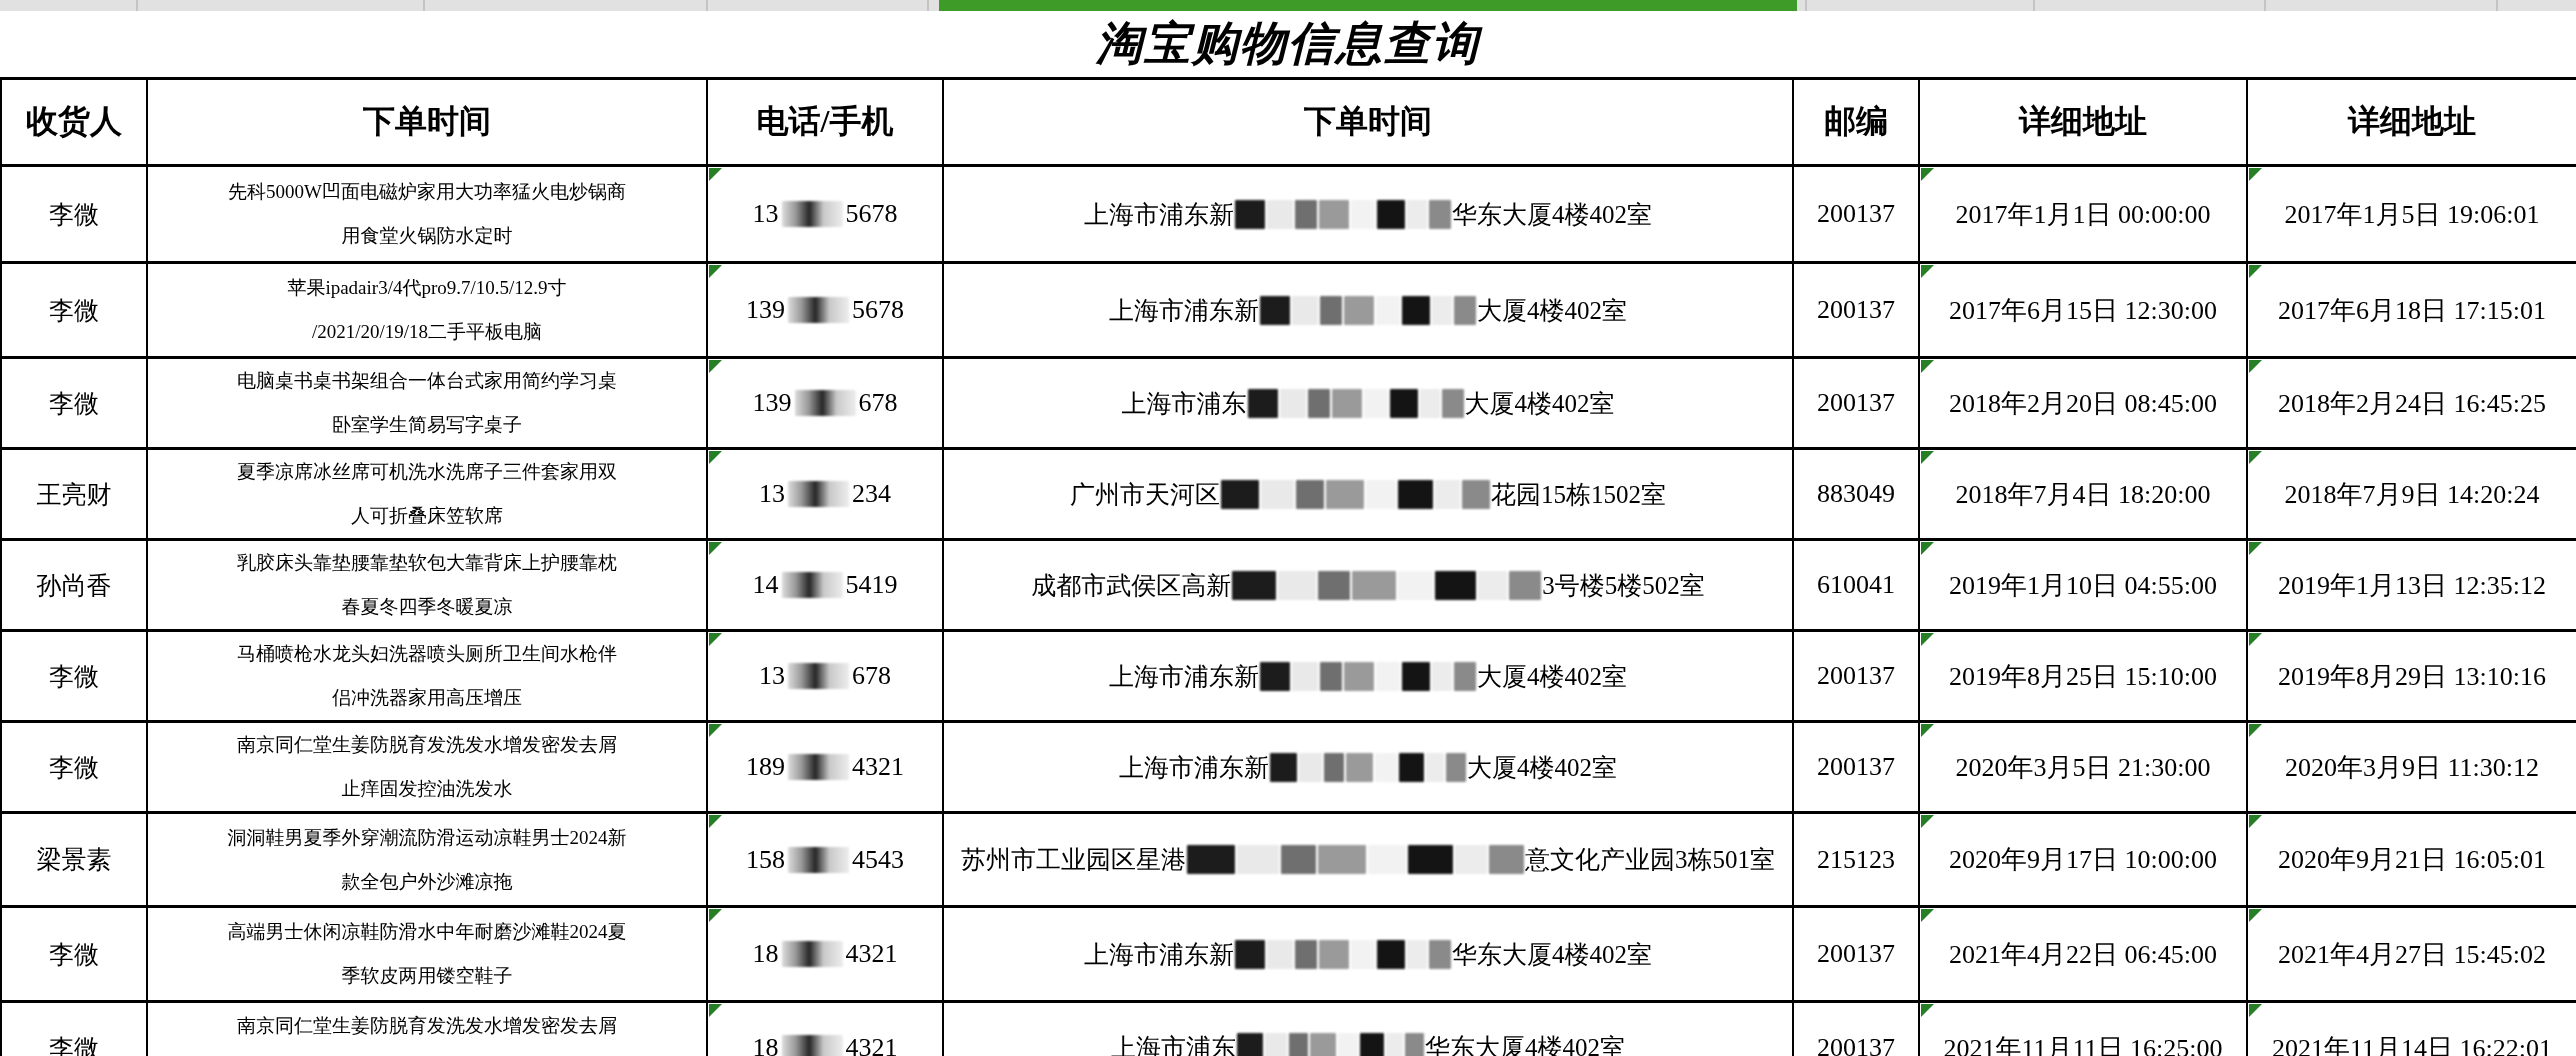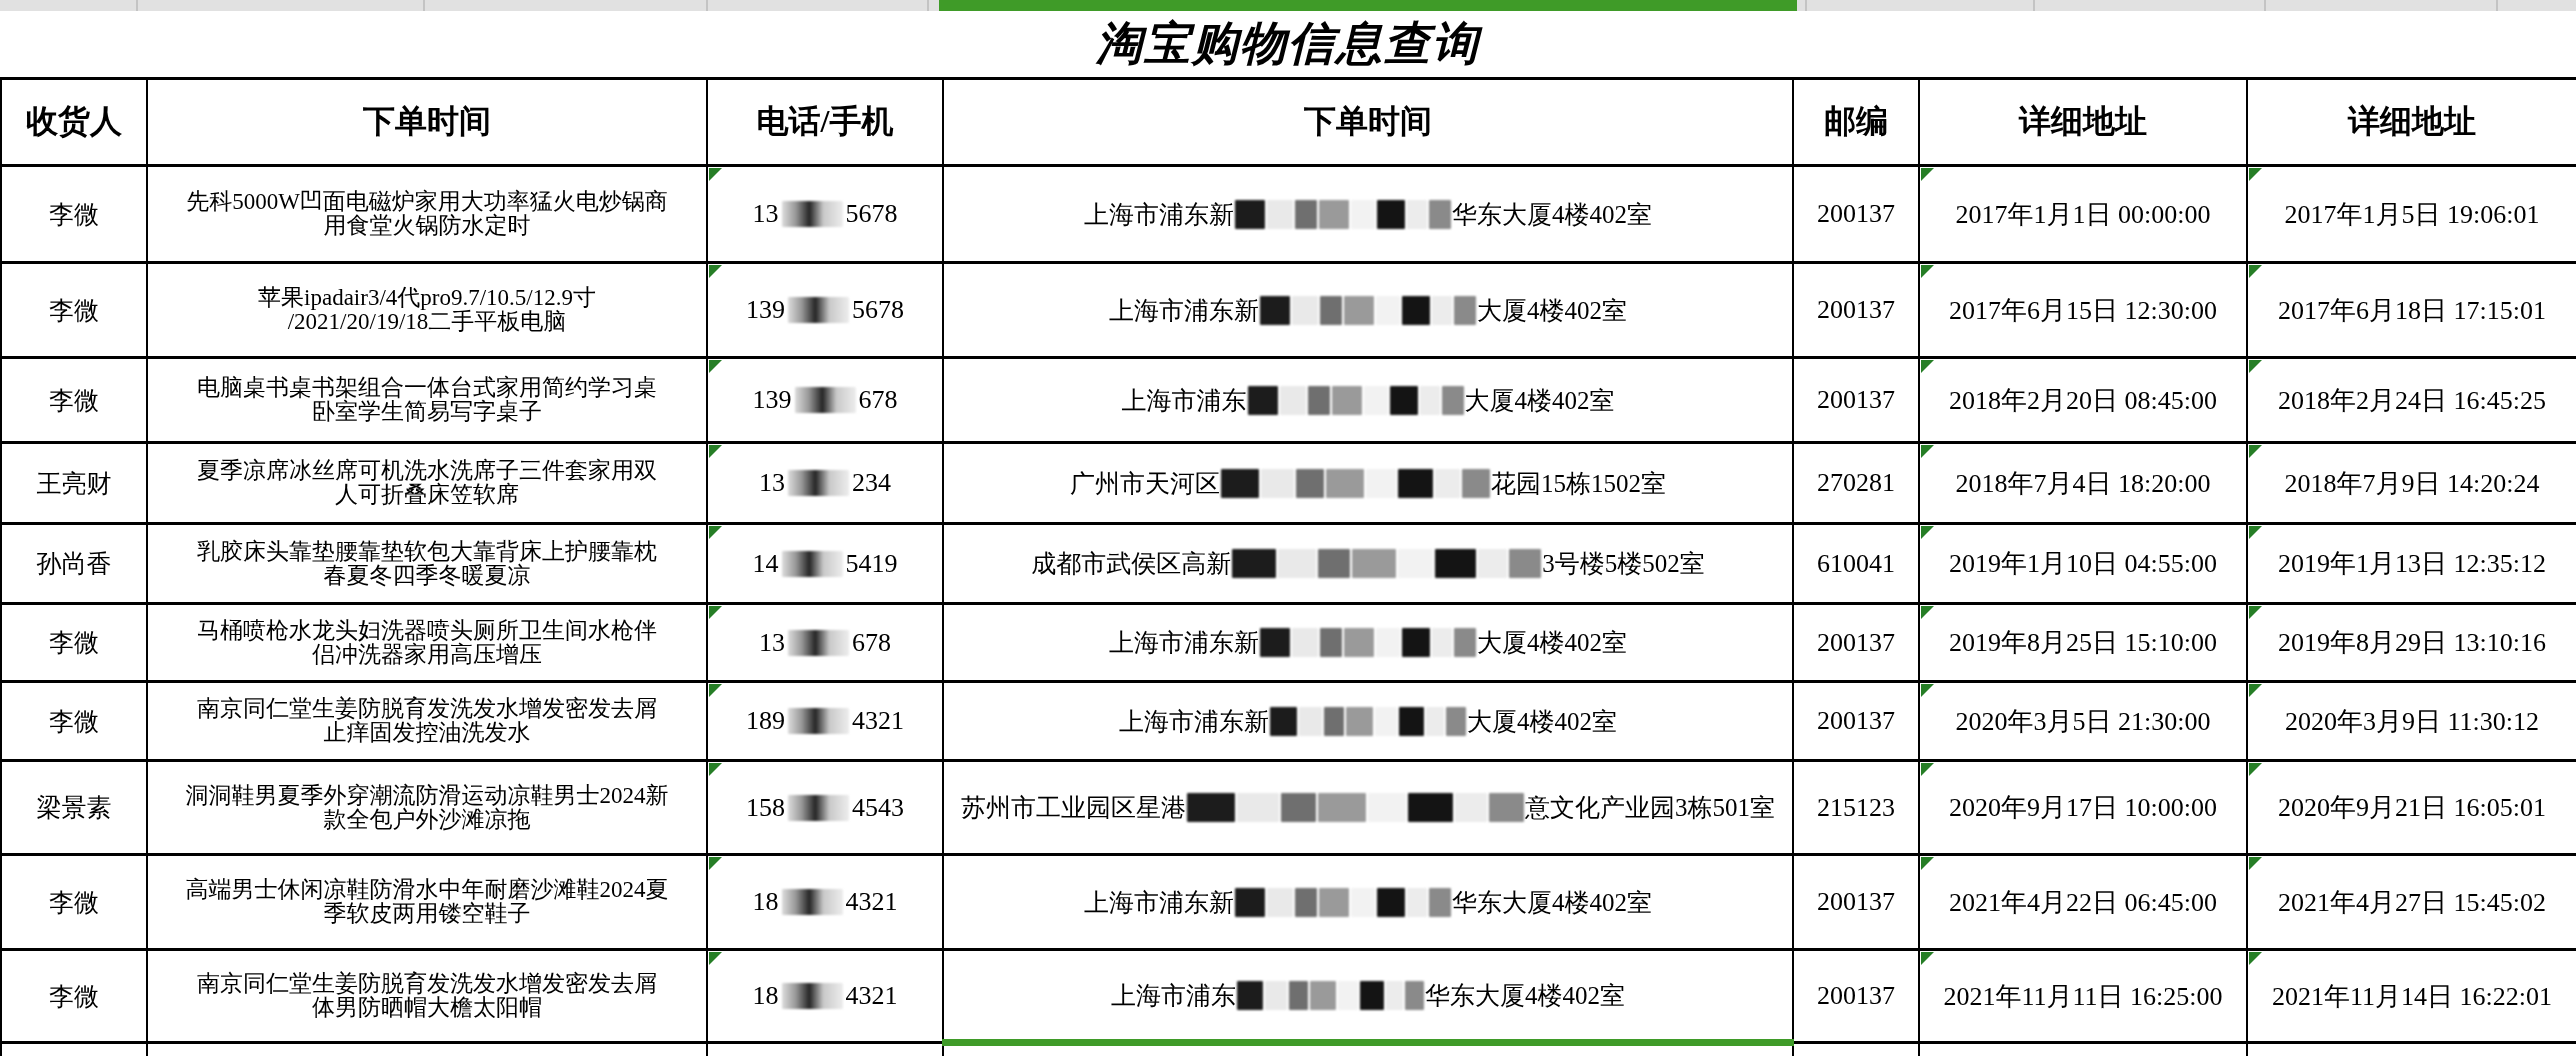--- a/index.html
+++ b/index.html
@@ -16,21 +16,21 @@
   .title-band .title{font-size:46px;font-weight:bold;letter-spacing:2px;font-style:italic;}
   
   table{border-collapse:collapse;table-layout:fixed;width:2576px;}
   td,th{
     border:2px solid #000;border-top-width:3px;border-bottom-width:3px;
     padding:0;text-align:center;vertical-align:middle;position:relative;overflow:hidden;
     background:#fff;
   }
   th{font-size:32px;font-weight:bold;height:84px;}
   .cell-name{font-size:25px;}
-  .cell-product{font-size:23px;line-height:24px;white-space:pre-line;padding:0 20px;}
+  .cell-product{font-size:19px;line-height:44px;white-space:pre-line;padding:0 20px;}
   .cell-phone{font-size:26px;}
   .cell-addr{font-size:25px;padding:0 6px;}
   .cell-zip{font-size:26px;}
   .cell-date{font-size:26px;}
   
   .tri{position:absolute;top:1px;left:1px;width:0;height:0;
        border-top:13px solid #267e26;border-right:13px solid transparent;}
   
   .pc{display:inline-block;vertical-align:-5px;height:26px;margin:0 3px;border-radius:1px;
       background:linear-gradient(90deg,#dcdcdc 0%,#9a9a9a 22%,#262626 45%,#c9c9c9 68%,#ededed 100%);
@@ -110,21 +110,21 @@
         <td class="cell-zip">200137</td>
         <td class="cell-date"><span class="tri"></span>2018年2月20日 08:45:00</td>
         <td class="cell-date"><span class="tri"></span>2018年2月24日 16:45:25</td>
       </tr>
       <tr style="height: 81px;">
         <td class="cell-name">王亮财</td>
         <td class="cell-product">夏季凉席冰丝席可机洗水洗席子三件套家用双
 人可折叠床笠软席</td>
         <td class="cell-phone"><span class="tri"></span>13<span class="pc" style="width: 61px;"></span>234</td>
         <td class="cell-addr">广州市天河区<span class="ac" style="width: 38px; background: rgb(28, 28, 28);"></span><span class="ac" style="width: 33px; background: rgb(233, 233, 233);"></span><span class="ac" style="width: 28px; background: rgb(111, 111, 111);"></span><span class="ac" style="width: 38px; background: rgb(154, 154, 154);"></span><span class="ac" style="width: 30px; background: rgb(242, 242, 242);"></span><span class="ac" style="width: 35px; background: rgb(20, 20, 20);"></span><span class="ac" style="width: 25px; background: rgb(236, 236, 236);"></span><span class="ac" style="width: 28px; background: rgb(138, 138, 138);"></span>花园15栋1502室</td>
-        <td class="cell-zip">270281</td>
+        <td class="cell-zip">883049</td>
         <td class="cell-date"><span class="tri"></span>2018年7月4日 18:20:00</td>
         <td class="cell-date"><span class="tri"></span>2018年7月9日 14:20:24</td>
       </tr>
       <tr style="height: 80px;">
         <td class="cell-name">孙尚香</td>
         <td class="cell-product">乳胶床头靠垫腰靠垫软包大靠背床上护腰靠枕
 春夏冬四季冬暖夏凉</td>
         <td class="cell-phone"><span class="tri"></span>14<span class="pc" style="width: 61px;"></span>5419</td>
         <td class="cell-addr">成都市武侯区高新<span class="ac" style="width: 44px; background: rgb(28, 28, 28);"></span><span class="ac" style="width: 38px; background: rgb(233, 233, 233);"></span><span class="ac" style="width: 32px; background: rgb(111, 111, 111);"></span><span class="ac" style="width: 44px; background: rgb(154, 154, 154);"></span><span class="ac" style="width: 35px; background: rgb(242, 242, 242);"></span><span class="ac" style="width: 41px; background: rgb(20, 20, 20);"></span><span class="ac" style="width: 29px; background: rgb(236, 236, 236);"></span><span class="ac" style="width: 32px; background: rgb(138, 138, 138);"></span>3号楼5楼502室</td>
         <td class="cell-zip">610041</td>

